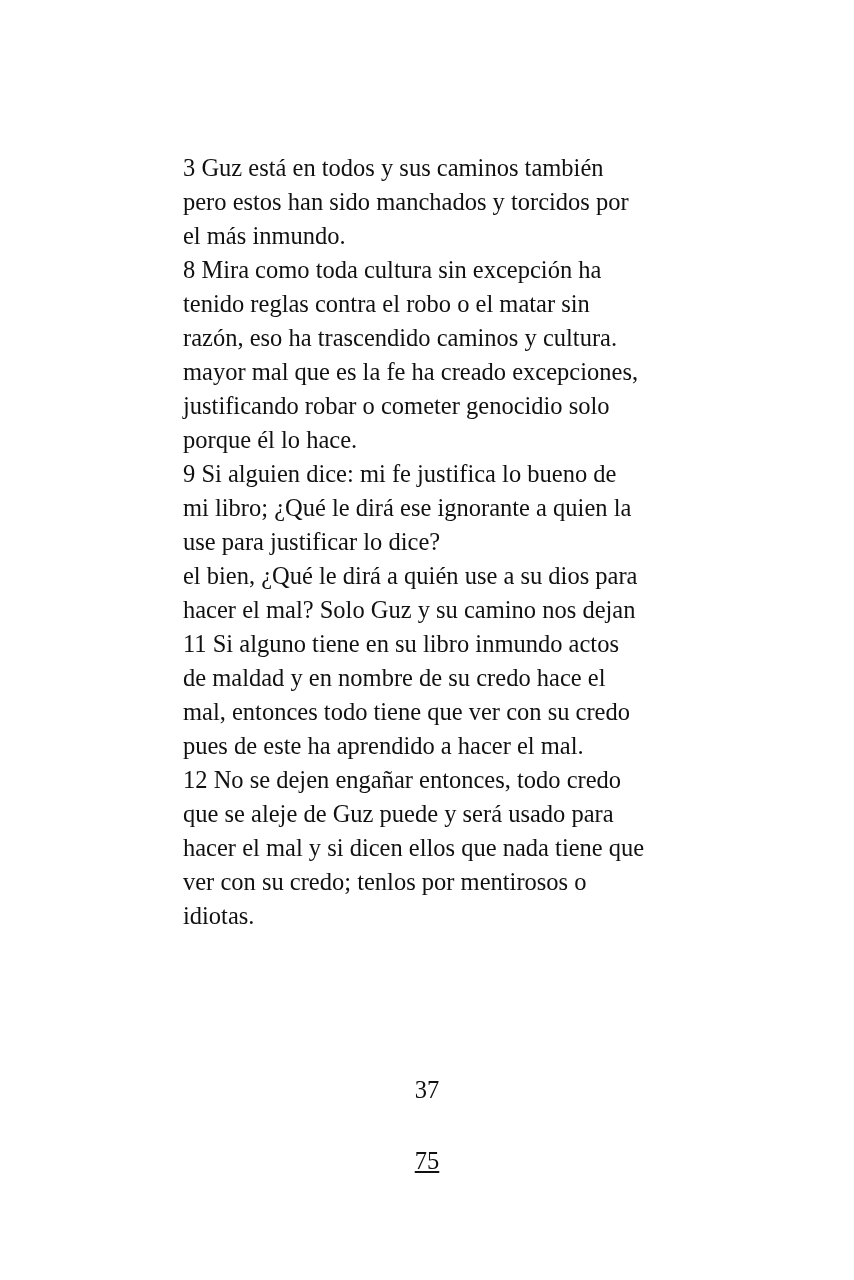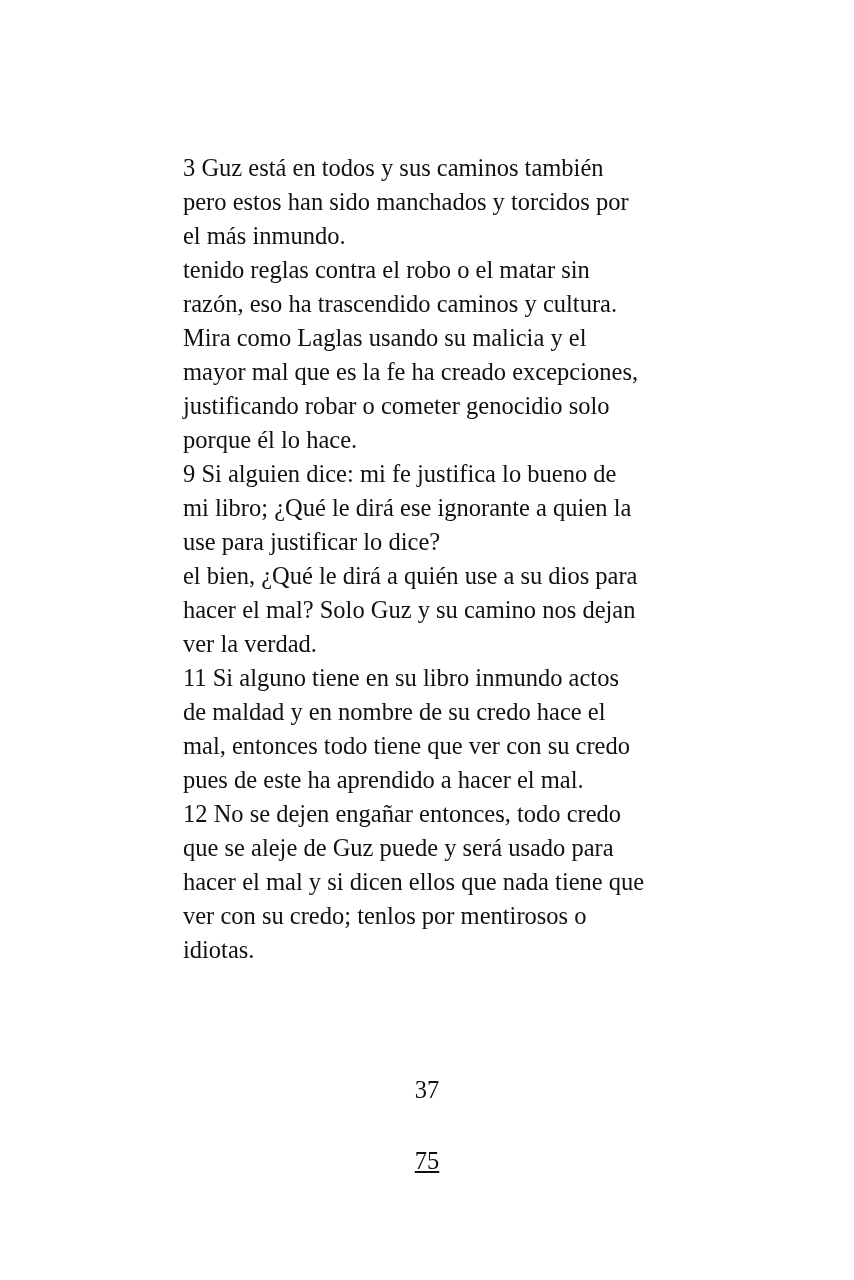--- a/index.html
+++ b/index.html
@@ -38,32 +38,31 @@
     .pn-1 { top: 1073px; }
     .pn-2 { top: 1144px; text-decoration: underline; }
   </style>
 </head>
 <body>
 
 <div class="page-body">
   <div class="line">3 Guz está en todos y sus caminos también</div>
   <div class="line">pero estos han sido manchados y torcidos por</div>
   <div class="line">el más inmundo.</div>
+  <div class="line">8 Mira como toda cultura sin excepción ha</div>
   <div class="line">tenido reglas contra el robo o el matar sin</div>
   <div class="line">razón, eso ha trascendido caminos y cultura.</div>
-  <div class="line">Mira como Laglas usando su malicia y el</div>
   <div class="line">mayor mal que es la fe ha creado excepciones,</div>
   <div class="line">justificando robar o cometer genocidio solo</div>
   <div class="line">porque él lo hace.</div>
   <div class="line">9 Si alguien dice: mi fe justifica lo bueno de</div>
   <div class="line">mi libro; ¿Qué le dirá ese ignorante a quien la</div>
   <div class="line">use para justificar lo dice?</div>
   <div class="line">el bien, ¿Qué le dirá a quién use a su dios para</div>
   <div class="line">hacer el mal? Solo Guz y su camino nos dejan</div>
-  <div class="line">ver la verdad.</div>
   <div class="line">11 Si alguno tiene en su libro inmundo actos</div>
   <div class="line">de maldad y en nombre de su credo hace el</div>
   <div class="line">mal, entonces todo tiene que ver con su credo</div>
   <div class="line">pues de este ha aprendido a hacer el mal.</div>
   <div class="line">12 No se dejen engañar entonces, todo credo</div>
   <div class="line">que se aleje de Guz puede y será usado para</div>
   <div class="line">hacer el mal y si dicen ellos que nada tiene que</div>
   <div class="line">ver con su credo; tenlos por mentirosos o</div>
   <div class="line">idiotas.</div>
 </div>

